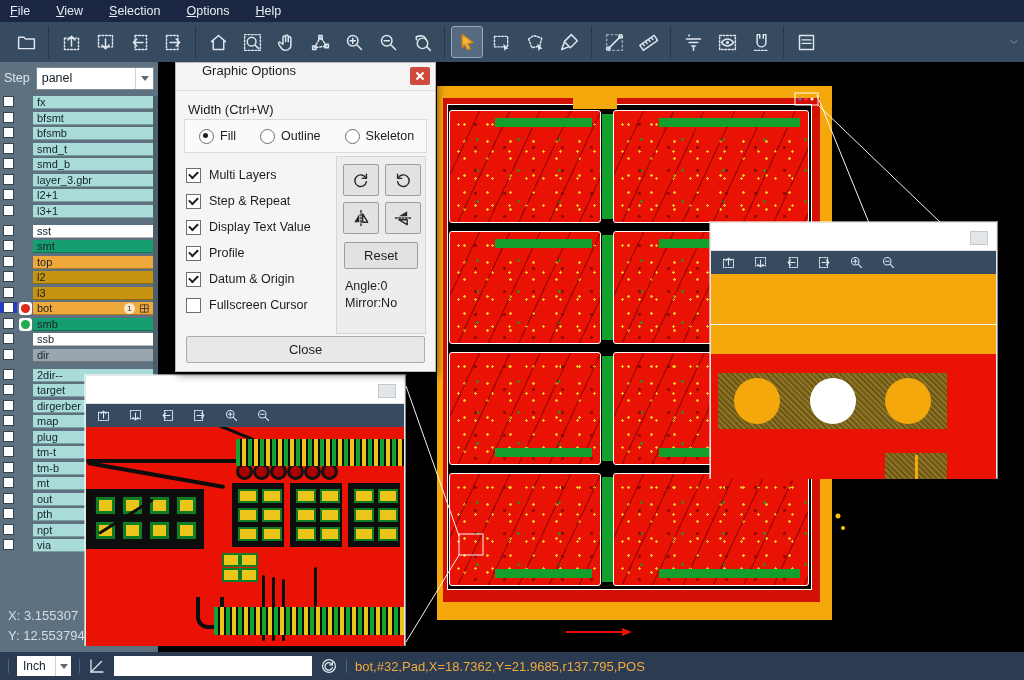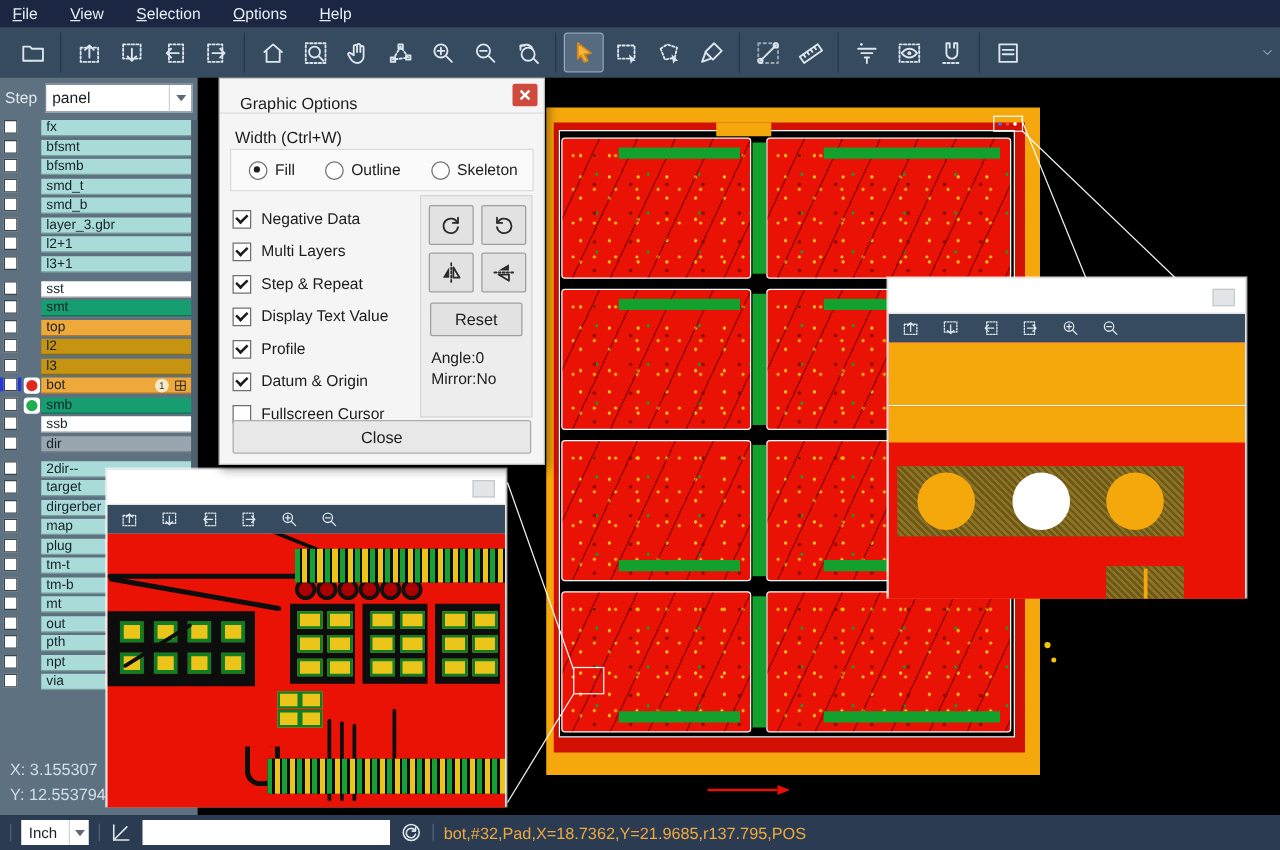--- a/index.html
+++ b/index.html
@@ -109,22 +109,22 @@
   .olive.big{left:7px;top:99px;width:229px;height:56px;}
   .olive.small{left:174px;top:179px;width:62px;height:26px;}
   .ocirc{position:absolute;top:104px;width:46px;height:46px;border-radius:50%;}
   .ocirc.o{background:#f4a80c;} .ocirc.w{background:#fff;}
   .vline{position:absolute;left:30px;top:2px;width:3px;height:24px;background:#f4a80c;}
 
   
   .dialog{position:absolute;left:175px;top:62px;width:261px;height:310px;background:#f5f5f5;
           border:1px solid #b9b9b9;box-sizing:border-box;z-index:6;font-size:12.5px;color:#1c1c1c;
           box-shadow:2px 3px 8px rgba(0,0,0,.45);}
-  .dtitle{height:27px;border-bottom:1px solid #dcdcdc;display:flex;align-items:flex-end;
-          padding-left:16px;font-size:13px;position:relative;}
+  .dtitle{height:27px;border-bottom:1px solid #dcdcdc;display:flex;align-items:flex-start;
+          padding-left:26px;font-size:13px;position:relative;}
   .dclose{position:absolute;right:5px;top:4px;width:20px;height:18px;background:#cf4a3c;
           border-radius:2px;}
   .dclose i{position:absolute;left:5px;top:8px;width:10px;height:2px;background:#fff;display:block;}
   .dclose .xa{transform:rotate(45deg);} .dclose .xb{transform:rotate(-45deg);}
   .dbody{position:absolute;top:27px;left:0;right:0;bottom:0;}
   .wlabel{position:absolute;left:12px;top:12px;font-size:13px;}
   .rgroup{position:absolute;left:8px;right:8px;top:29px;height:34px;border:1px solid #dadada;
           background:#fafafa;display:flex;align-items:center;gap:24px;padding-left:14px;
           box-sizing:border-box;}
   .ritem{display:flex;align-items:center;gap:6px;}
@@ -933,24 +933,20 @@
             <span>Outline</span>
           </span>
           <span class="ritem">
             <span class="radio"></span>
             <span>Skeleton</span>
           </span>
         </div>
       <div class="checks" id="dchecks">
           <div class="citem">
             <span class="dchk on"></span>
-            <span>Negative Data</span>
-          </div>
-          <div class="citem">
-            <span class="dchk on"></span>
             <span>Multi Layers</span>
           </div>
           <div class="citem">
             <span class="dchk on"></span>
             <span>Step &amp; Repeat</span>
           </div>
           <div class="citem">
             <span class="dchk on"></span>
             <span>Display Text Value</span>
           </div>

